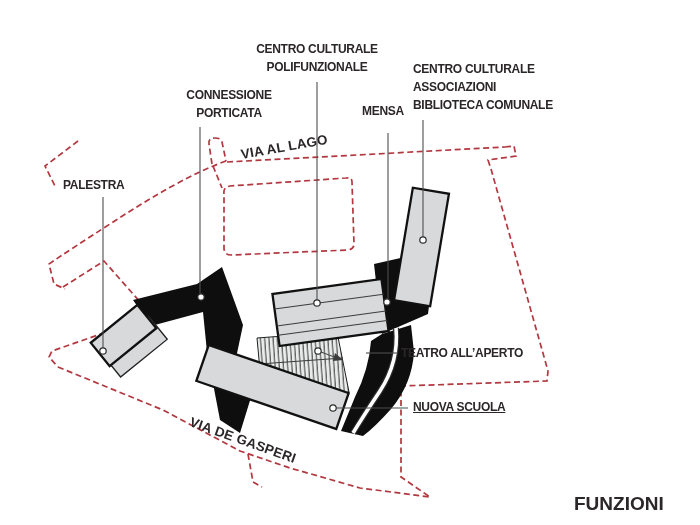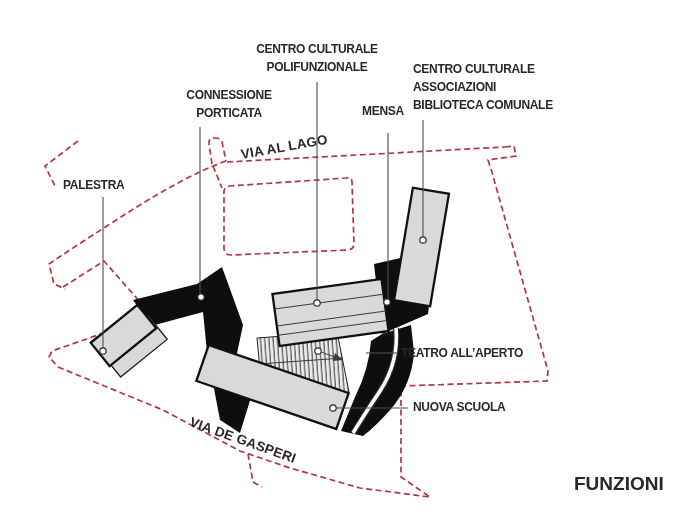--- a/index.html
+++ b/index.html
@@ -20,21 +20,21 @@
   .inner-line{stroke:#3c3c3c;stroke-width:1;fill:none;}
   .leader{stroke:var(--leader-gray);stroke-width:1.1;fill:none;}
   .marker{fill:#fff;stroke:#2a2a2a;stroke-width:1.2;}
   .arc-under{fill:none;stroke:#2a2a2a;stroke-width:6;}
   .arc-over{fill:none;stroke:#fff;stroke-width:3.6;}
   .hatch-outline{fill:url(#hatchpat);stroke:#222;stroke-width:1;}
   .lbl{position:absolute;font-weight:700;color:var(--label-text);font-size:12px;
        line-height:18px;letter-spacing:-0.3px;white-space:nowrap;}
   .lbl.center{transform:translateX(-50%);text-align:center;}
   .lbl.road{font-size:13.5px;letter-spacing:0.2px;}
-  .lbl.big{font-size:19px;letter-spacing:0;}
+  .lbl.big{font-size:19px;letter-spacing:0;margin-top:20px;}
   .rot-lago{transform:rotate(-10deg);transform-origin:left center;}
   .rot-gasperi{transform:rotate(19.5deg);transform-origin:left center;}
 </style>
 </head>
 <body>
 
 <div id="stage">
 
   <svg id="plan-svg" width="700" height="525" viewBox="0 0 700 525">
     <defs>
@@ -131,21 +131,21 @@
   </div>
 
   <div class="lbl road rot-lago" style="left:241px;top:146px;">
     <span>VIA AL LAGO</span>
   </div>
 
   <div class="lbl" style="left:401px;top:344px;">
     <span>TEATRO ALL’APERTO</span>
   </div>
 
-  <div class="lbl" style="left:413px;top:398px;">
+  <div class="lbl" style="left:413px;top:398px;text-decoration:underline;">
     <span>NUOVA SCUOLA</span><br>
   </div>
 
   <div class="lbl road rot-gasperi" style="left:190px;top:413px;">
     <span>VIA DE GASPERI</span>
   </div>
 
   <div class="lbl big" style="left:574px;top:475px;">
     <span>FUNZIONI</span>
   </div>

